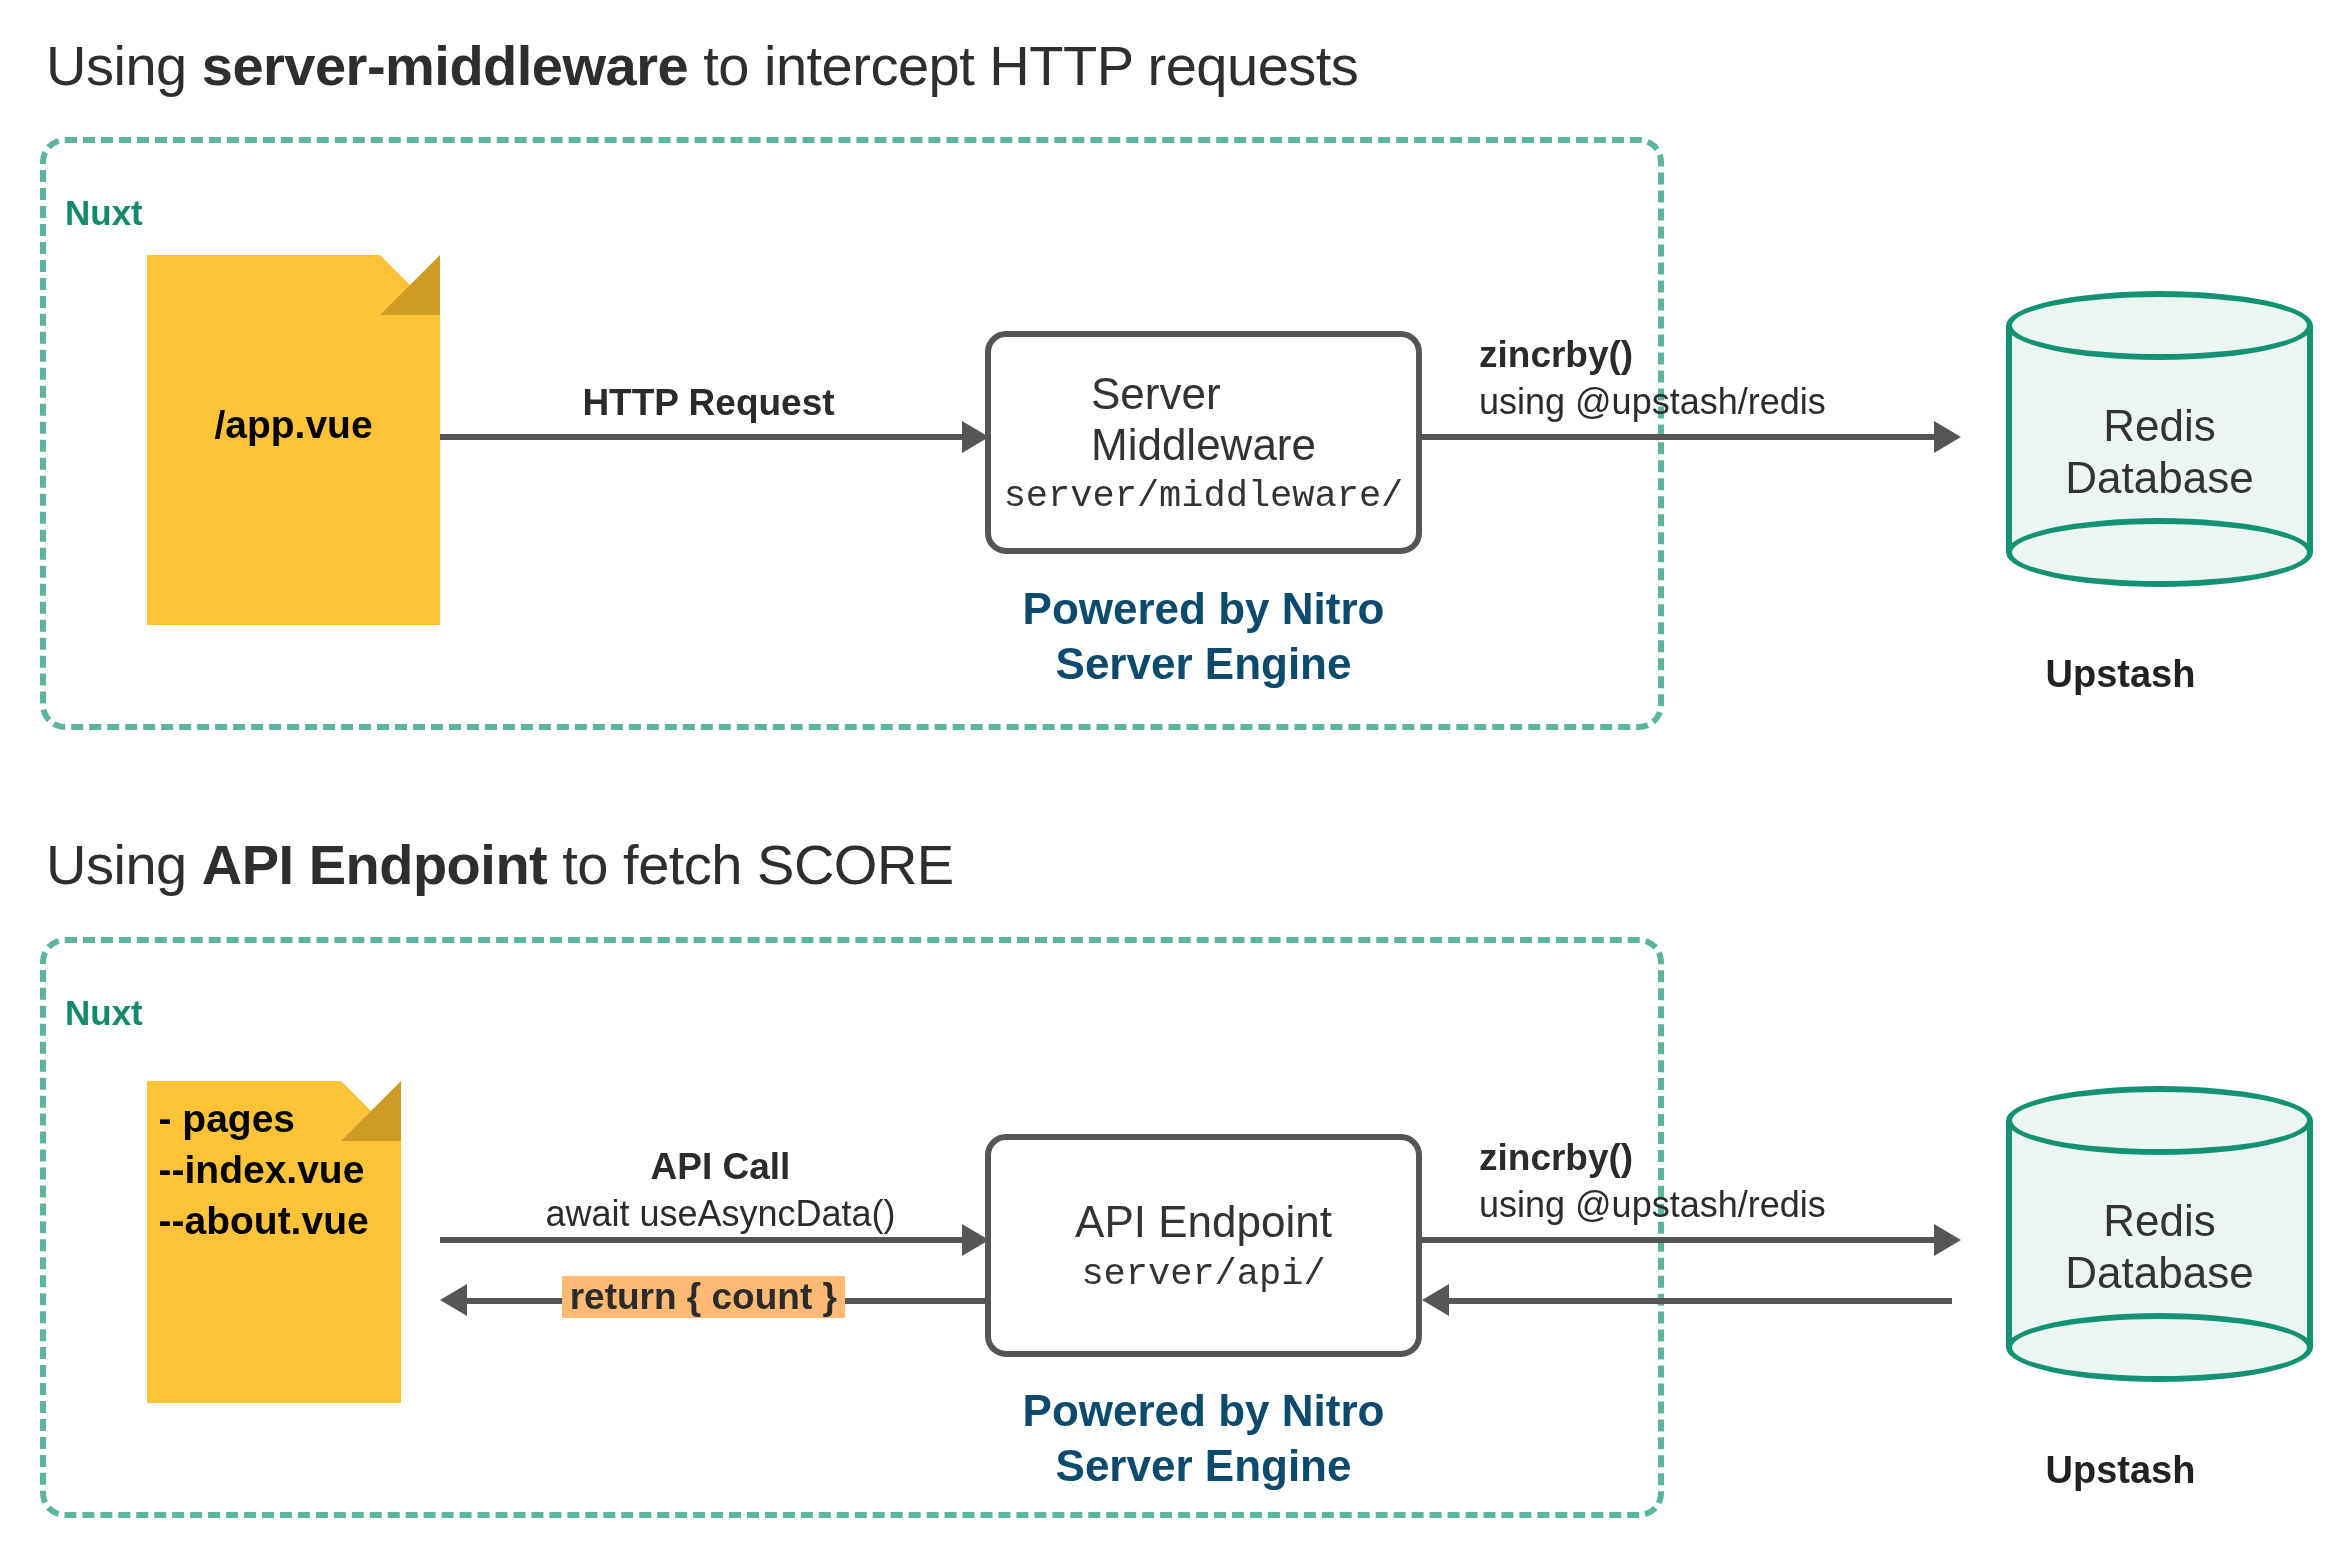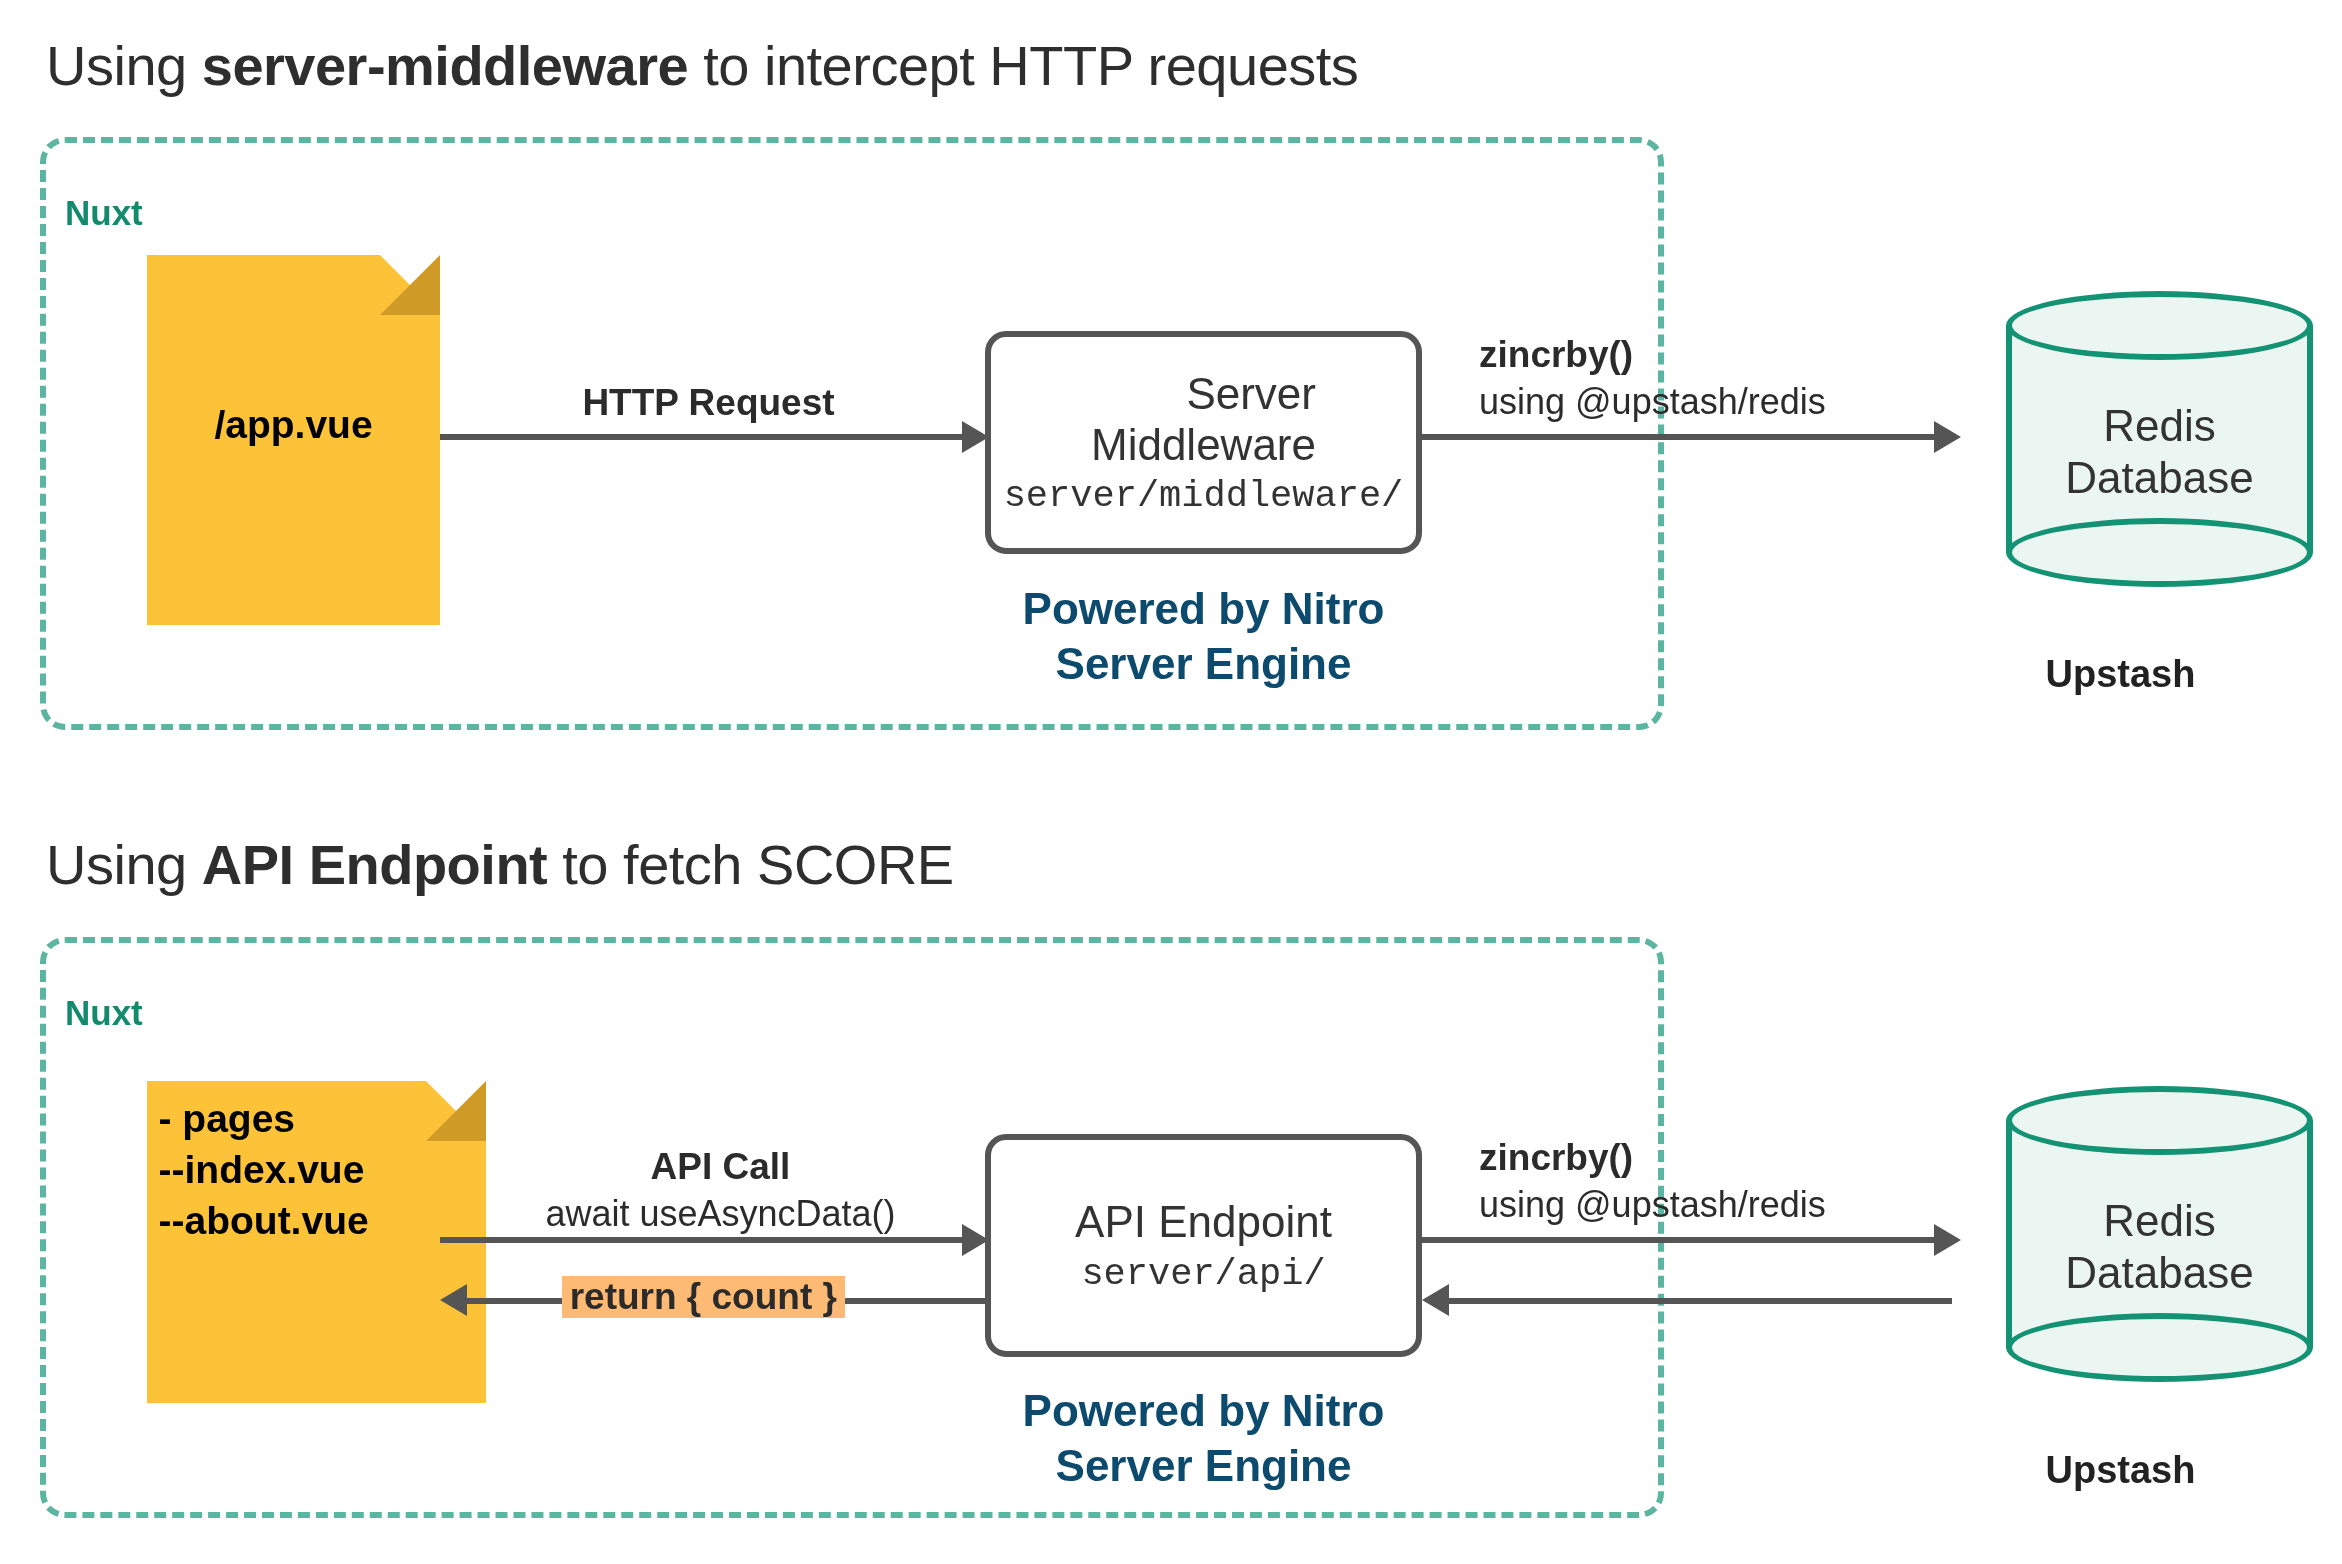--- a/index.html
+++ b/index.html
@@ -98,21 +98,21 @@
     box-sizing: border-box;
     display: flex;
     flex-direction: column;
     align-items: center;
     justify-content: center;
   }
   .proc-title {
     font-size: 44px;
     font-weight: 400;
     color: #333333;
-    text-align: right;
+    text-align: left;
     line-height: 1.16;
   }
   .proc-sub {
     font-family: "Liberation Mono", monospace;
     font-size: 37px;
     color: #333333;
     text-align: center;
     margin-top: 5.8px;
     white-space: nowrap;
   }
@@ -273,21 +273,21 @@
   </div>
   <div class="cyl-caption" style="left:1967px; top:653px; width:307px;">Upstash</div>
 
   <div class="section-title" style="left:46px; top:832px;">
     <span>Using </span><span class="bold">API Endpoint</span><span> to fetch SCORE</span>
   </div>
 
   <div class="nuxt-box" style="left:40px; top:937px; width:1624px; height:581px;"></div>
   <div class="nuxt-label" style="left:65px; top:961px;">Nuxt</div>
 
-  <div class="file-node" style="left:147px; top:1081px; width:339px; height:322px;">
+  <div class="file-node" style="left:147px; top:1081px; width:254px; height:322px;">
     <div class="fold-outer"></div>
     <div class="fold-inner"></div>
     <div class="file-label" style="left:11.5px; top:11.5px; text-align:left;">
       <span>- pages</span><br>
       <span>--index.vue</span><br>
       <span>--about.vue</span>
     </div>
   </div>
 
   <div class="hline" style="left:440px; top:1237px; width:531px;"></div>

